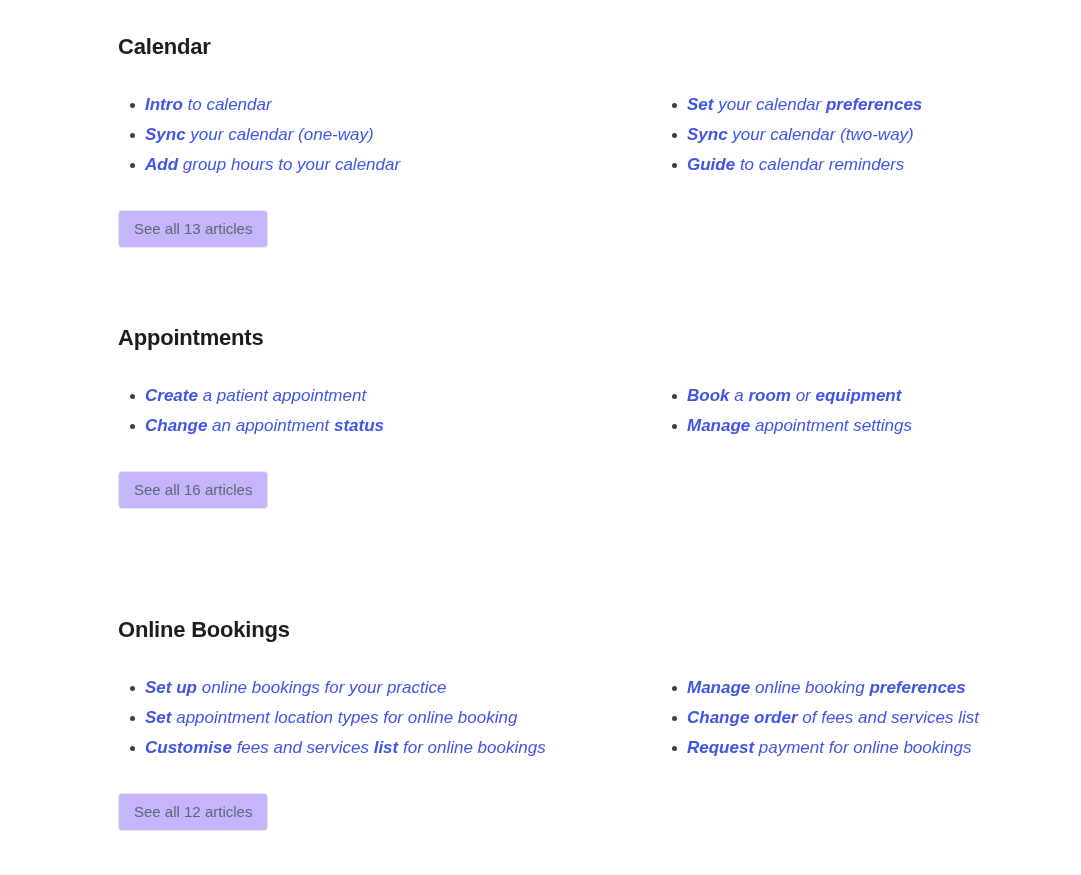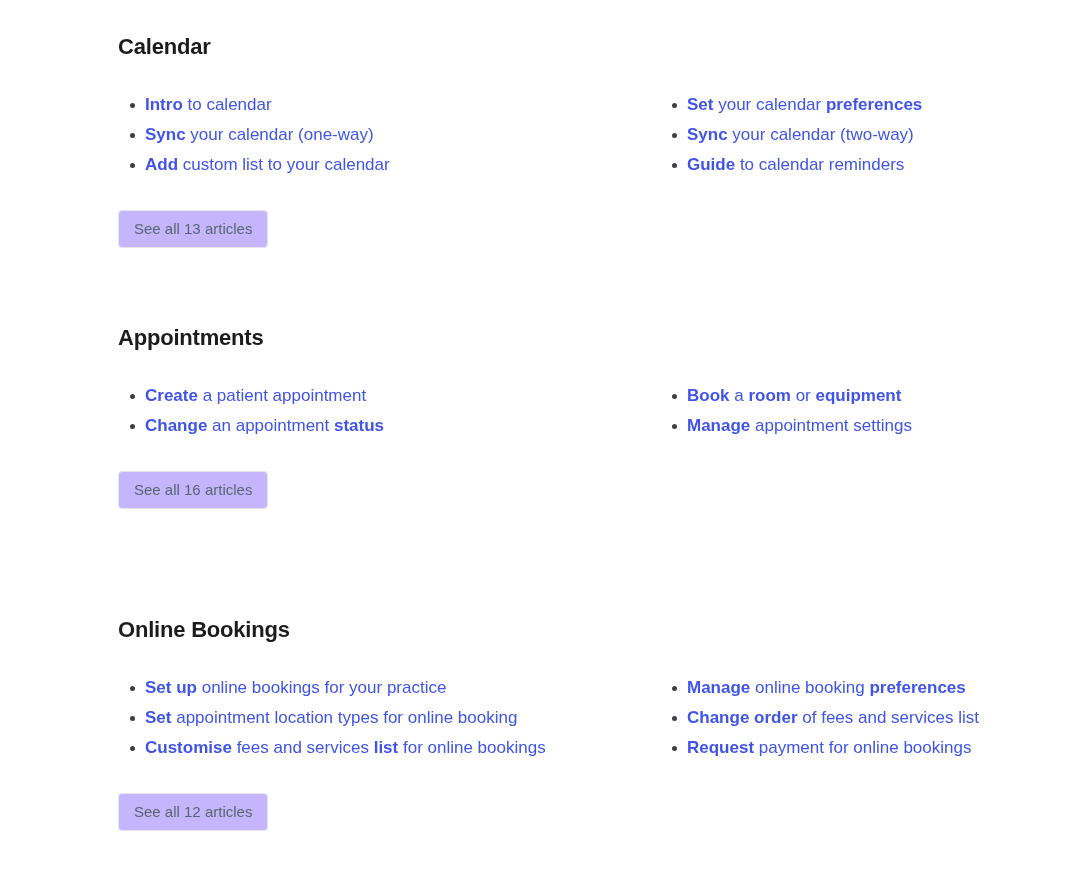--- a/index.html
+++ b/index.html
@@ -41,20 +41,21 @@
   }
 
   .columns {
     display: flex;
     flex-direction: row;
     align-items: flex-start;
   }
 
   .col {
     box-sizing: border-box;
+    font-style: italic;
   }
   .col-left { width: 542px; flex: 0 0 542px; }
   .col-right { width: 420px; flex: 0 0 420px; }
 
   ul.article-list {
     list-style: none;
     margin: 0;
     padding: 0;
   }
 
@@ -124,21 +125,21 @@
 <div class="page">
 
   <div class="sec-calendar">
     <div class="section">
       <h2 class="section-heading">Calendar</h2>
       <div class="columns lists-wrap">
         <div class="col col-left">
           <ul class="article-list">
             <li><a class="lnk" href="#"><span class="b">Intro</span><span> to calendar</span></a></li>
             <li><a class="lnk" href="#"><span class="b">Sync</span><span> your calendar (one-way)</span></a></li>
-            <li><a class="lnk" href="#"><span class="b">Add</span><span> custom list to your calendar</span></a></li>
+            <li><a class="lnk" href="#"><span class="b">Add</span><span> group hours to your calendar</span></a></li>
           </ul>
         </div>
         <div class="col col-right">
           <ul class="article-list">
             <li><a class="lnk" href="#"><span class="b">Set</span><span> your calendar </span><span class="b">preferences</span></a></li>
             <li><a class="lnk" href="#"><span class="b">Sync</span><span> your calendar (two-way)</span></a></li>
             <li><a class="lnk" href="#"><span class="b">Guide</span><span> to calendar reminders</span></a></li>
           </ul>
         </div>
       </div>

